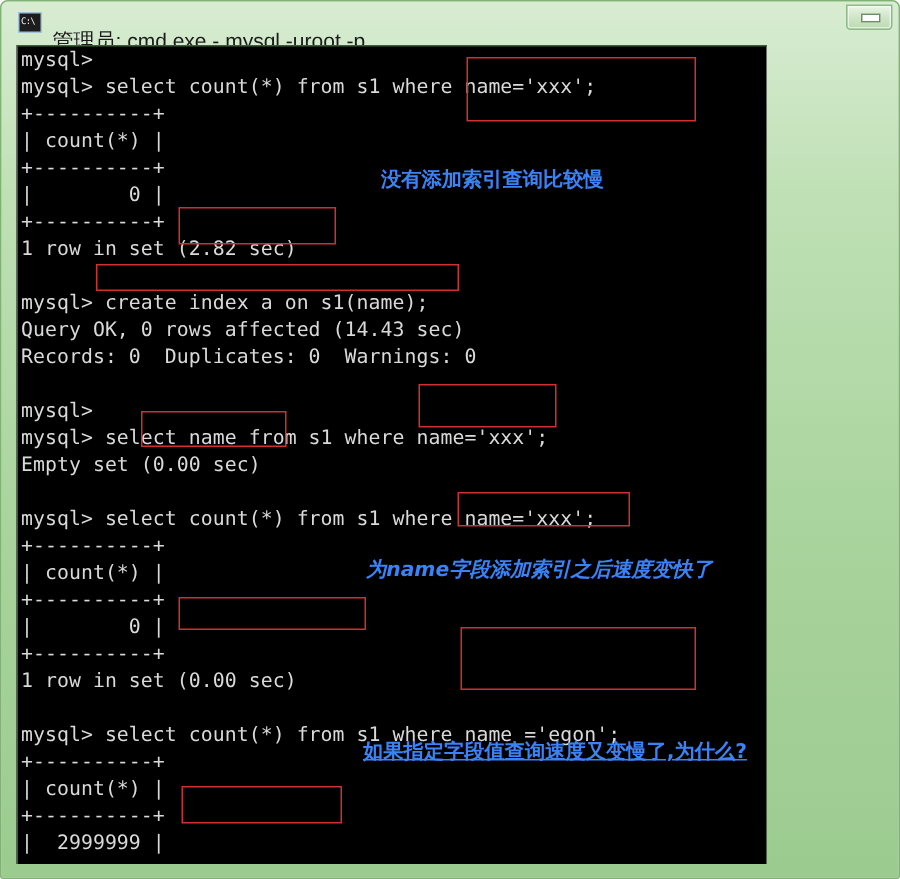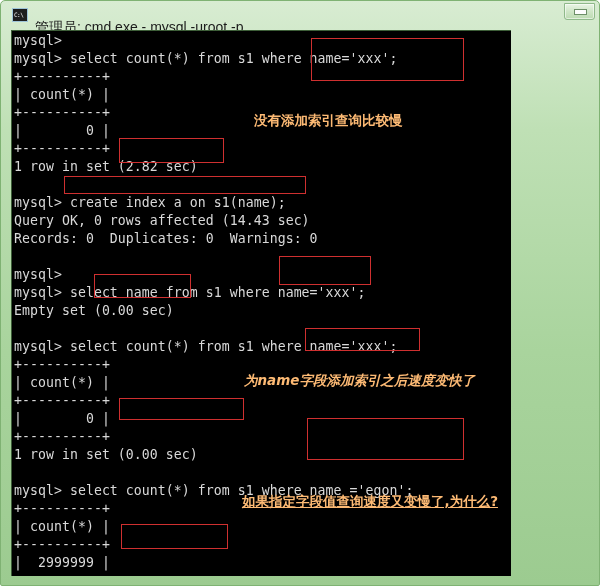--- a/index.html
+++ b/index.html
@@ -111,21 +111,21 @@
   .redbox {
     position: absolute;
     border: 1px solid #cf3030;
     box-sizing: border-box;
     background: transparent;
   }
 
   
   .redtext {
     position: absolute;
-    color: #fdba74;
+    color: #3b82f6;
     font-family: "DejaVu Sans", sans-serif;
     font-size: 13.5px;
     line-height: 16px;
     white-space: nowrap;
     font-weight: 600;
   }
 </style>
 </head>
 <body>
 

